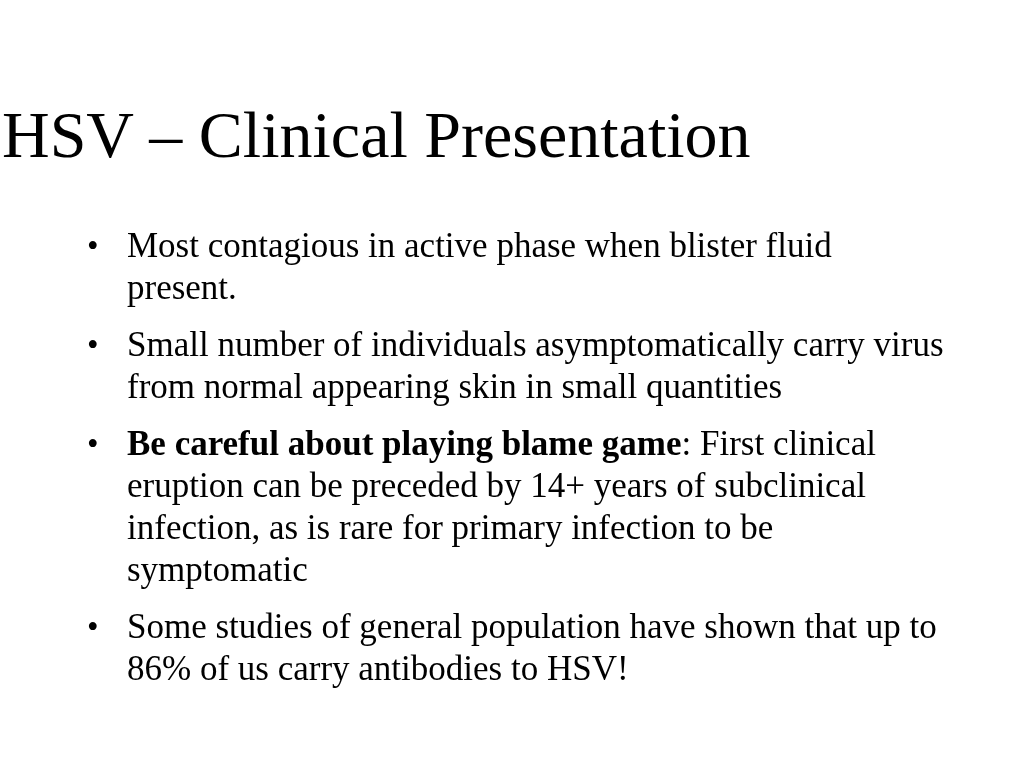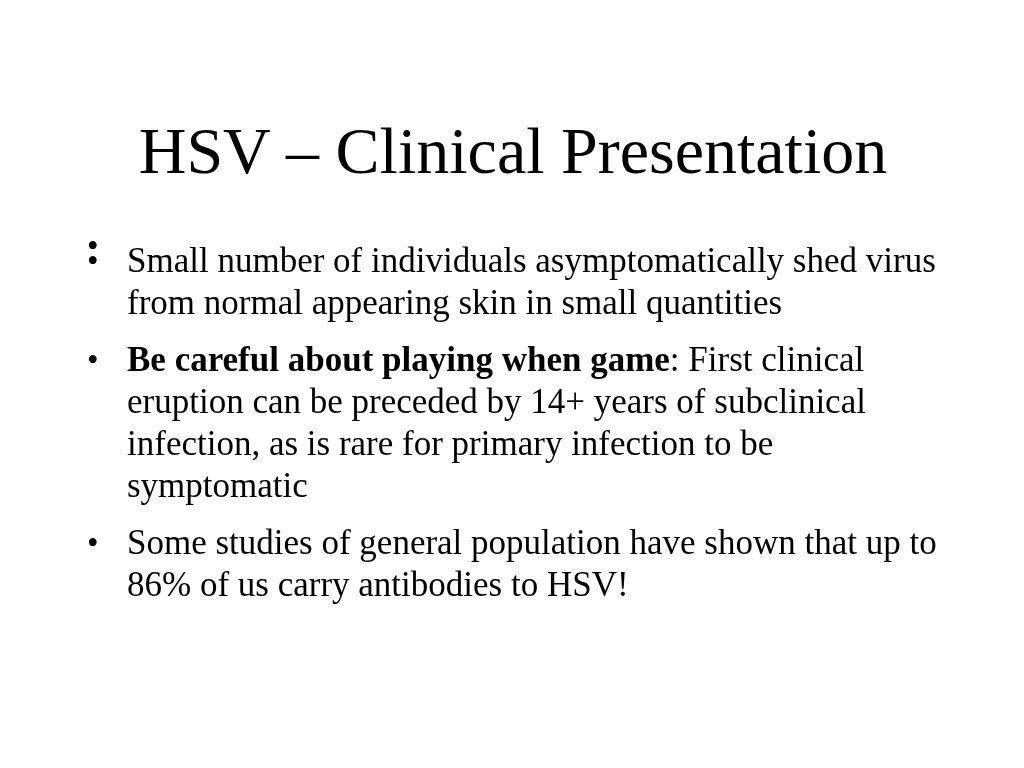--- a/index.html
+++ b/index.html
@@ -18,22 +18,21 @@
     position: relative;
     width: 1024px;
     height: 768px;
     background: var(--slide-bg, #ffffff);
   }
   .slide-title {
     position: absolute;
     top: 100px;
     left: 2px;
     right: 0;
-    margin: 16px;
-    text-align: center;
+    margin: 0;
     font-size: 66px;
     font-weight: 400;
     line-height: 70px;
     letter-spacing: 0;
     white-space: nowrap;
   }
   .bullet-list {
     position: absolute;
     top: 225px;
     left: 0;
@@ -65,27 +64,28 @@
   }
 </style>
 </head>
 <body style="--slide-bg: #ffffff; --slide-fg: #000000;">
 
 <div class="slide">
   <h1 class="slide-title">HSV – Clinical Presentation</h1>
   <ul class="bullet-list">
       <li class="bullet-item">
         <span class="bullet-marker">•</span>
+        <span class="bullet-text"><span>Most contagious in active phase when blister fluid present.</span></span>
       </li>
       <li class="bullet-item">
         <span class="bullet-marker">•</span>
-        <span class="bullet-text"><span>Small number of individuals asymptomatically shed virus from normal appearing skin in small quantities</span></span>
+        <span class="bullet-text"><span>Small number of individuals asymptomatically carry virus from normal appearing skin in small quantities</span></span>
       </li>
       <li class="bullet-item">
         <span class="bullet-marker">•</span>
-        <span class="bullet-text"><b class="seg-bold">Be careful about playing when game</b><span>: First clinical eruption can be preceded by 14+ years of subclinical infection, as is rare for primary infection to be symptomatic</span></span>
+        <span class="bullet-text"><b class="seg-bold">Be careful about playing blame game</b><span>: First clinical eruption can be preceded by 14+ years of subclinical infection, as is rare for primary infection to be symptomatic</span></span>
       </li>
       <li class="bullet-item">
         <span class="bullet-marker">•</span>
         <span class="bullet-text"><span>Some studies of general population have shown that up to 86% of us carry antibodies to HSV!</span></span>
       </li>
     </ul>
 </div>
 
 </body></html>

